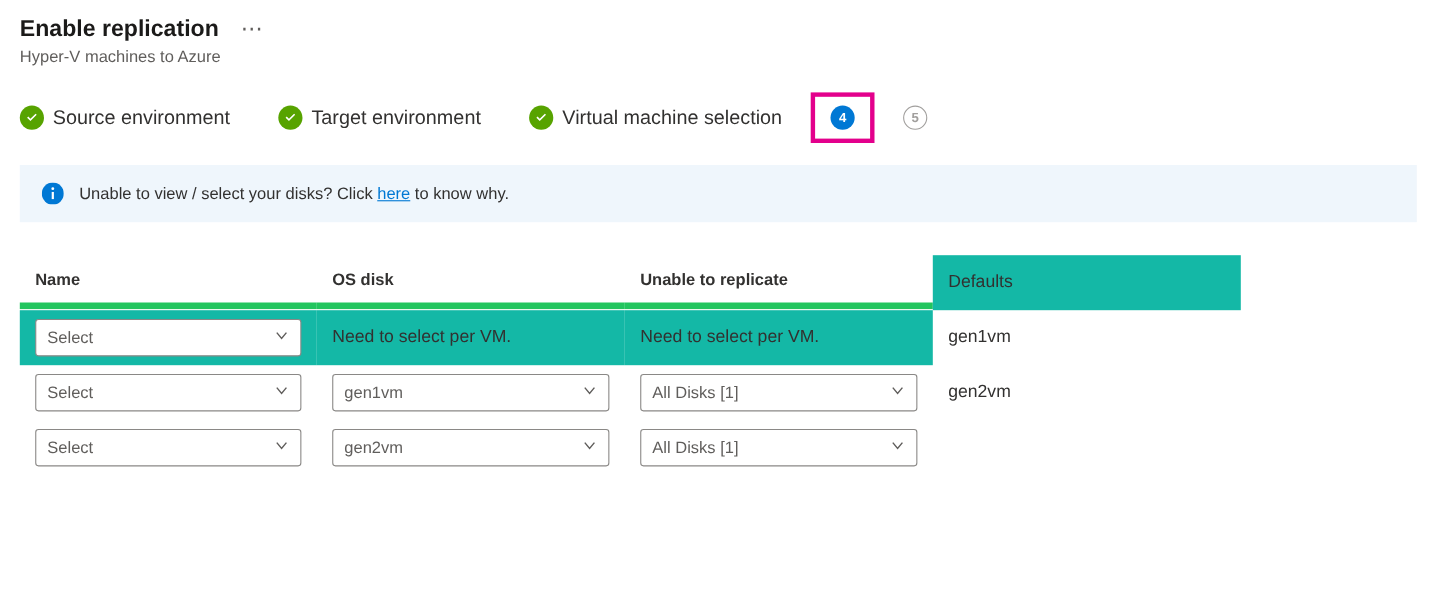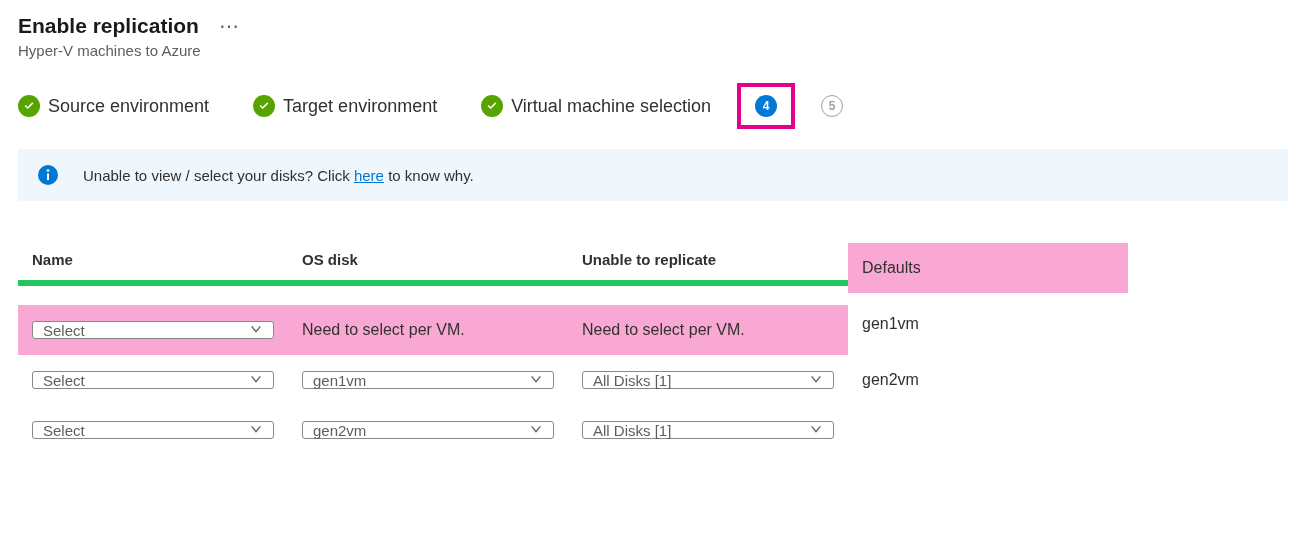--- a/index.html
+++ b/index.html
@@ -55,21 +55,21 @@
     .step.highlighted {
       border: 4px solid #e3008c;
       padding: 8px 14px;
       margin: -12px -18px;
     }
 
     .info-banner {
       background: #eff6fc;
       display: flex;
       align-items: center;
-      gap: 25px;
+      gap: 14px;
       padding: 16px 20px;
       font-size: 15px;
       color: #323130;
       margin-bottom: 30px;
     }
     .info-icon-wrap { width: 20px; height: 20px; flex-shrink: 0; }
     .info-icon-wrap svg { width: 20px; height: 20px; }
     .info-banner a { color: #0078d4; text-decoration: underline; cursor: pointer; }
 
     .grid {
@@ -85,26 +85,26 @@
       border-bottom: 6px solid #22c55e;
     }
     .grid .cell {
       padding: 8px 14px;
       font-size: 16px;
       color: #323130;
       display: flex;
       align-items: center;
       min-height: 50px;
     }
-    .row-default .cell { background: #f9a8d4; margin-top: 12px; }
+    .row-default .cell { background: #14b8a6; }
     .row { display: contents; }
 
     .select {
       width: 100%;
-      height: 18px;
+      height: 34px;
       border: 1px solid #8a8886;
       border-radius: 3px;
       display: flex;
       align-items: center;
       justify-content: space-between;
       padding: 0 10px;
       font-size: 15px;
       color: #605e5c;
       background: #fff;
       cursor: pointer;

